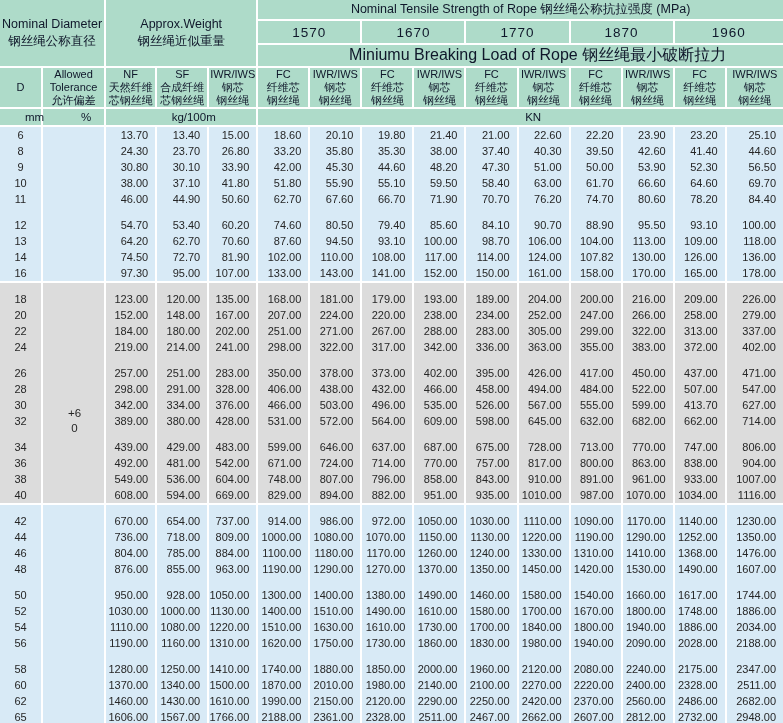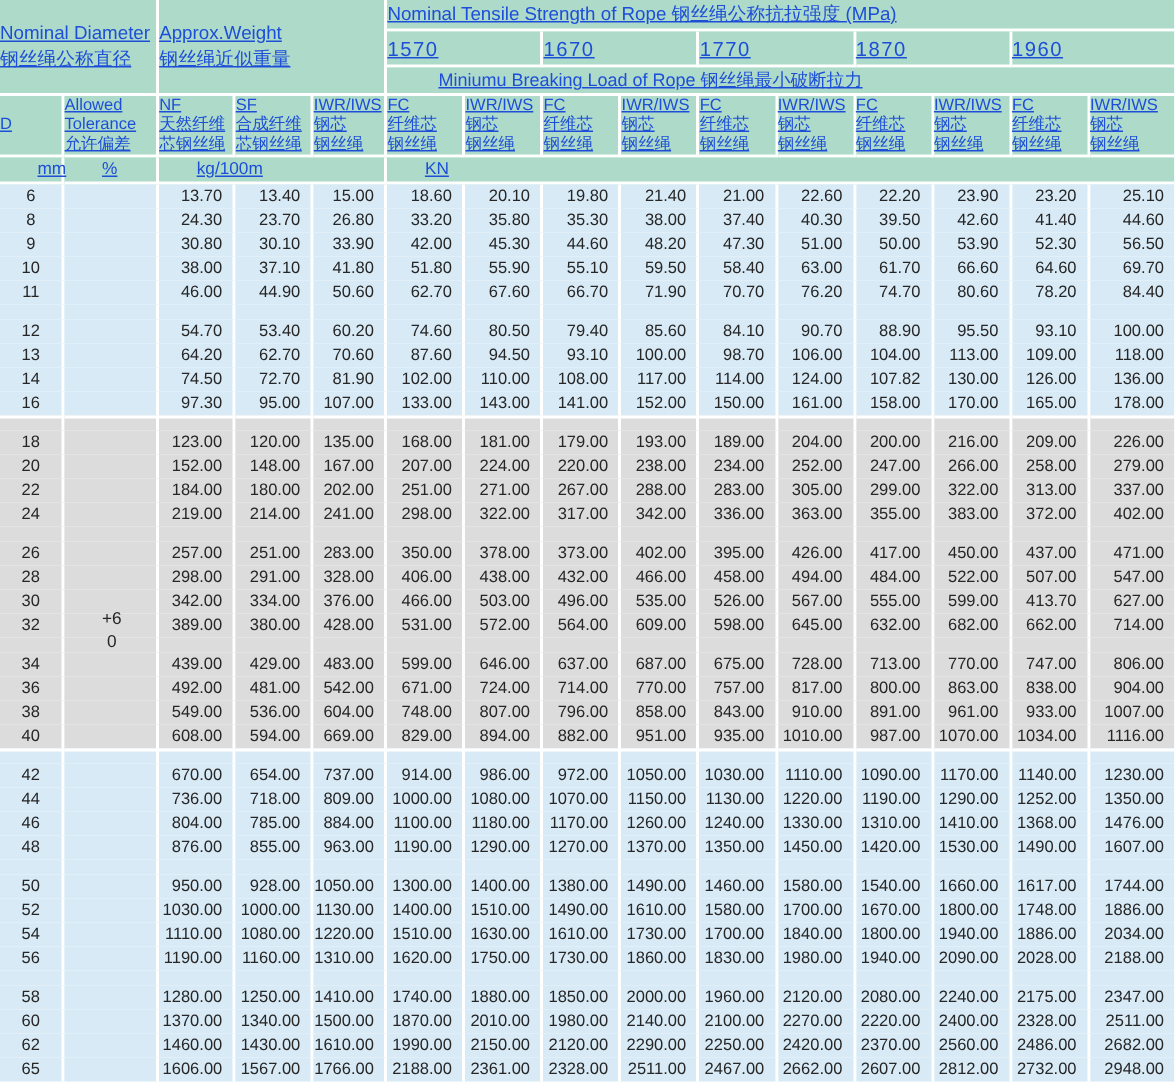--- a/index.html
+++ b/index.html
@@ -4,28 +4,28 @@
 <style>
   html,body{margin:0;padding:0;background:#fff;}
   .wrap{
     width:783px;height:723px;position:relative;overflow:hidden;
     font-family:"Liberation Sans","DejaVu Sans",sans-serif;
     color:#262626;background:#fff;
   }
   table{border-collapse:separate;border-spacing:0;table-layout:fixed;width:783px;}
   th,td{box-sizing:border-box;margin:0;padding:0;}
   th{
-    background:#aedbc9;font-weight:normal;color:#1d4ed8;
+    background:#aedbc9;font-weight:normal;color:#0f172a;
     border-right:2px solid #fff;border-bottom:2px solid #fff;
-    white-space:pre-line;vertical-align:middle;text-align:left;text-decoration:underline;
+    white-space:pre-line;vertical-align:middle;text-align:center;
   }
   th:last-child{border-right:none;}
   tr.h1 th{height:21px;font-size:12.5px;}
   tr.h2 th{height:24px;font-size:13.5px;letter-spacing:1px;}
-  tr.h3 th{height:16px;font-size:12px;padding-left:34px;}
+  tr.h3 th{height:16px;font-size:16px;padding-left:34px;}
   tr.h4 th{height:40px;font-size:11px;line-height:13px;}
   tr.h5 th{height:18px;font-size:11.5px;padding-left:25px;}
   th.big{font-size:12.5px;line-height:17px;}
   tbody td{
     height:16px;font-size:11px;text-align:right;padding-right:7px;
     border-right:2px solid #fff;vertical-align:middle;
   }
   tbody td:last-child{border-right:none;}
   tbody td.dcol{text-align:center;padding-right:0;}
   tbody td.tolcol{padding-right:0;}

